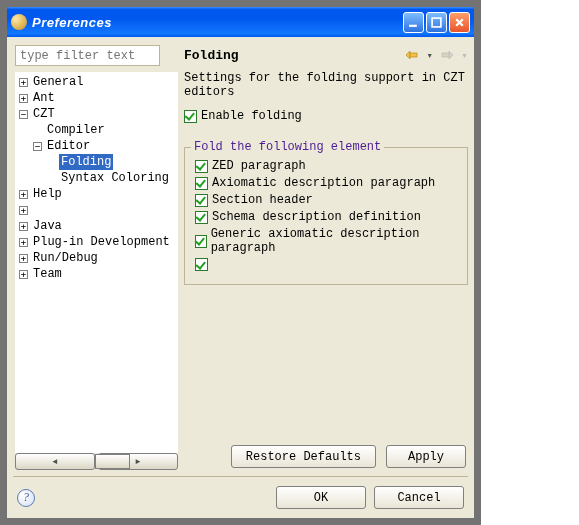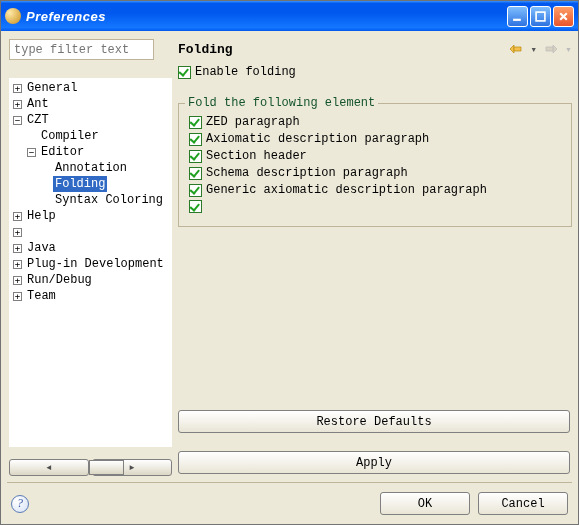--- a/index.html
+++ b/index.html
@@ -1,30 +1,30 @@
 <!DOCTYPE html>
 <html><head>
 <meta charset="utf-8">
 <style>
 * { box-sizing: border-box; margin: 0; padding: 0; }
 body { font-family: "Microsoft Sans Serif", "Tahoma", sans-serif; font-size: 11px; background: #fff; overflow: hidden; }
 
-.window { width: 579px; height: 525px; border: 1px solid #737373; background: #ece9d8; display: flex; flex-direction: column; }
+.window { width: 481px; height: 525px; border: 7px solid #737373; background: #ece9d8; display: flex; flex-direction: column; }
 
 .titlebar { height: 30px; background: linear-gradient(to bottom, #3a92ff 0%, #0058ee 8%, #0058ee 40%, #1377ff 88%, #0058ee 100%); display: flex; align-items: center; padding: 0 4px; color: #fff; }
 .titlebar .icon { width: 16px; height: 16px; margin-right: 5px; background: radial-gradient(circle at 30% 30%, #ffe9a9, #c98f1a); border-radius: 50%; display:inline-flex; align-items:center; justify-content:center; font-size:9px; }
 .titlebar .title { font-weight: bold; font-size: 13px; flex: 1; letter-spacing: 0.5px; font-style: italic; font-family: "Trebuchet MS","Tahoma",sans-serif; }
 .winbtns { display: flex; gap: 2px; }
 .winbtn { width: 21px; height: 21px; border: 1px solid #fff; border-radius: 3px; display: flex; align-items: center; justify-content: center; color: #fff; font-weight: bold; font-size: 11px; background: linear-gradient(to bottom, #7ebeff, #2e72e0); cursor: pointer; }
 .winbtn.close { background: linear-gradient(to bottom,#ff9e68,#e8552c); }
 .winbtn svg { width:11px; height:11px; }
 
 .content { flex: 1; display: flex; padding: 6px; gap: 6px; min-height: 0; }
 
-.left-panel { width: 165px; display: flex; flex-direction: column; gap: 12px; }
+.left-panel { width: 165px; display: flex; flex-direction: column; }
 .filter-input { width: 145px; height: 21px; margin: 2px 2px 6px 2px; border: 1px solid #bdb49a; background: #fff; font-family: "Courier New", monospace; font-size: 12px; padding: 2px 4px; color: #808080; }
 .tree-wrap { flex: 1; overflow: hidden; background: #fff; border: 0; margin-left:2px; position:relative; }
 .tree { font-family: "Courier New", monospace; font-size: 12px; line-height: 16px; color: #000; padding: 2px 2px 2px 2px; white-space: nowrap; }
 .tree .row { display: flex; align-items: center; height: 16px; cursor: default; }
 .tree .exp { width: 9px; height: 9px; border: 1px solid #808080; background: #fff; margin-right: 3px; display: inline-flex; align-items:center; justify-content:center; font-size:9px; line-height:7px; color:#000; font-family: monospace; }
 .tree .label { padding: 0 2px; font-family: Liberation Mono, monospace; }
 .tree .label.selected { background: #316ac5; color: #fff; }
 .hscroll { height: 17px; background: #ece9d8; border-top:0; display:flex; align-items:center; margin-left:2px; }
 .hscroll .btn { width:17px; height:17px; border:1px solid #808080; background:linear-gradient(to bottom,#fff,#dcd7c5); display:flex; align-items:center; justify-content:center; font-size:8px; color:#4d4d4d; }
 .hscroll .track { flex:1; height:17px; background:#f5f3eb; border:1px solid #eee4cf; border-left:0; border-right:0; position:relative; }
@@ -34,23 +34,23 @@
 .rp-header { display:flex; align-items:center; height:24px; margin-bottom:2px; }
 .rp-title { font-family: "Courier New", monospace; font-size: 13px; font-weight: bold; flex:1; }
 .nav-icons { display:flex; gap:6px; align-items:center; }
 .nav-arrow { width:16px; height:16px; display:flex; align-items:center; justify-content:center; }
 .rp-body { flex:1; font-family: "Courier New", monospace; font-size: 12px; color:#000; }
 .desc { margin: 2px 0 10px 0; }
 .chk-row { display:flex; align-items:center; gap:4px; margin:2px 0 24px 0; }
 .chk { width:13px; height:13px; border:1px solid #2a7a2a; background:#fff; display:inline-flex; align-items:center; justify-content:center; }
 .chk.checked::after { content:""; width:7px; height:4px; border:2px solid #20a020; border-top:0; border-right:0; transform: rotate(-50deg) translate(0px,-1px); }
 .groupbox { border:1px solid #bdb49a; padding: 8px 10px 10px 10px; position:relative; margin-top:6px; }
-.groupbox .legend { position:absolute; top:-8px; left:6px; background:#ece9d8; padding:0 3px; color:#14532d; font-family:"Courier New",monospace; font-size:12px; }
+.groupbox .legend { position:absolute; top:-8px; left:6px; background:#ece9d8; padding:0 3px; color:#4c1d95; font-family:"Courier New",monospace; font-size:12px; }
 .groupbox .chk-row { margin:3px 0; }
-.rp-buttons { display:flex; justify-content:flex-end; gap:18px; padding:6px 2px 2px 0;flex-direction:column; }
+.rp-buttons { display:flex; justify-content:flex-end; gap:10px; padding:6px 2px 2px 0; }
 .btn { height:23px; min-width:80px; border:1px solid #808080; border-radius:3px; background:linear-gradient(to bottom,#fff,#e9e5d6); font-family:"Courier New",monospace; font-size:12px; padding:0 14px; cursor:pointer; }
 .btn.wide { min-width:110px; }
 
 .footer { height:42px; border-top:1px solid #bdb49a; margin:0 6px; display:flex; align-items:center; padding: 0 4px; }
 .help { width:18px; height:18px; border:1px solid #5b7bb4; border-radius:50%; display:flex; align-items:center; justify-content:center; color:#3756a4; font-family:"Georgia",serif; font-style:italic; font-size:12px; cursor:pointer; background:radial-gradient(circle at 30% 30%,#fff,#d6e2f5); }
 .footer .spacer { flex:1; }
 </style>
 </head>
 <body>
 
@@ -93,23 +93,20 @@
           <div class="row" style="padding-left:2px">
               <span class="exp">−</span>
               <span class="label">CZT</span>
             </div>
           <div class="row" style="padding-left:28px">
               <span class="label">Compiler</span>
             </div>
           <div class="row" style="padding-left:16px">
               <span class="exp">−</span>
               <span class="label">Editor</span>
-            </div>
-          <div class="row" style="padding-left:42px">
-              <span class="label">Annotation</span>
             </div>
           <div class="row" style="padding-left:42px">
               <span class="label selected">Folding</span>
             </div>
           <div class="row" style="padding-left:42px">
               <span class="label">Syntax Coloring</span>
             </div>
           <div class="row" style="padding-left:2px">
               <span class="exp">+</span>
               <span class="label">Help</span>
@@ -158,41 +155,42 @@
           <span class="nav-arrow">
               <svg width="14" height="14" viewBox="0 0 14 14">
                 <path d="M9 3 L13 7 L9 11 Z" fill="#d7d2c2" stroke="#bbb" stroke-width="0.7"></path>
                 <path d="M2 5 H9 V9 H2 Z" fill="#d7d2c2" stroke="#bbb" stroke-width="0.7"></path>
               </svg>
             </span>
           <span style="font-size:7px;color:#bbb">▼</span>
         </div>
       </div>
       <div class="rp-body">
+        <div class="desc">Settings for the folding support in CZT editors</div>
         <div class="chk-row">
           <span class="chk checked"></span>
           <span>Enable folding</span>
         </div>
         <div class="groupbox">
           <span class="legend">Fold the following element</span>
           <div class="chk-row">
               <span class="chk checked"></span>
               <span>ZED paragraph</span>
             </div>
           <div class="chk-row">
               <span class="chk checked"></span>
               <span>Axiomatic description paragraph</span>
             </div>
           <div class="chk-row">
               <span class="chk checked"></span>
               <span>Section header</span>
             </div>
           <div class="chk-row">
               <span class="chk checked"></span>
-              <span>Schema description paragraph</span>
+              <span>Schema description definition</span>
             </div>
           <div class="chk-row">
               <span class="chk checked"></span>
               <span>Generic axiomatic description paragraph</span>
             </div>
           <div class="chk-row">
               <span class="chk checked"></span>
             </div>
         </div>
       </div>

